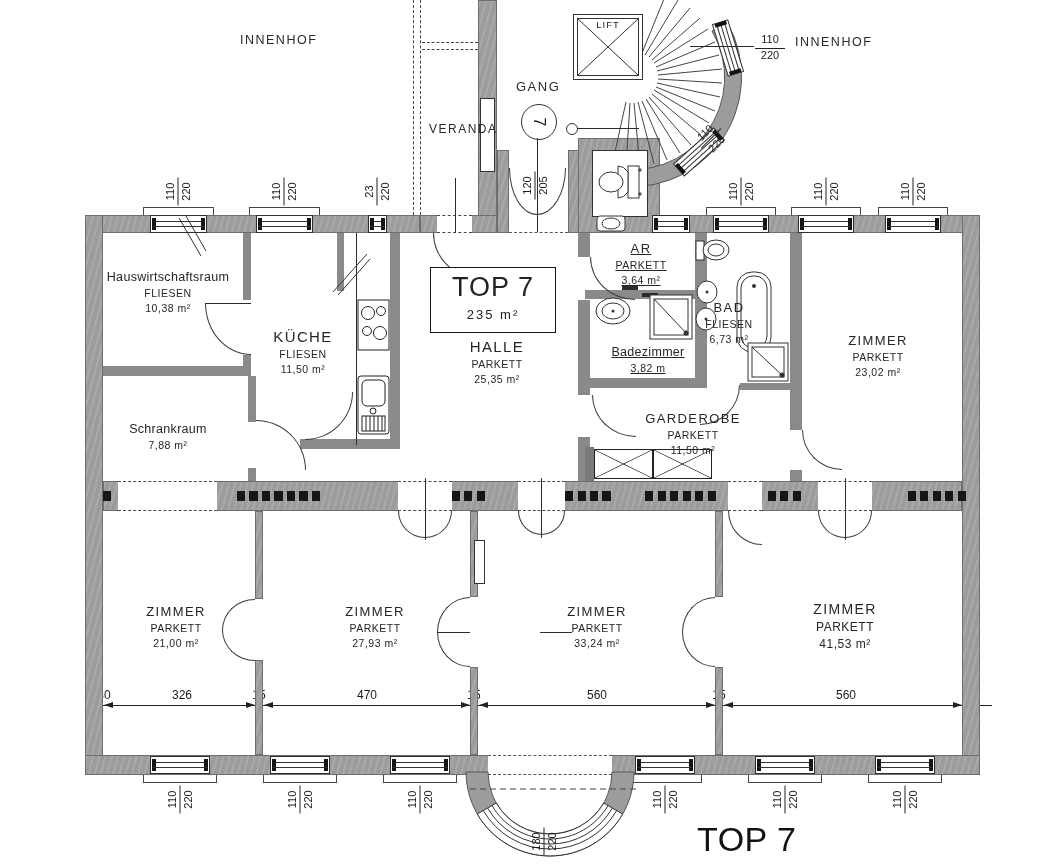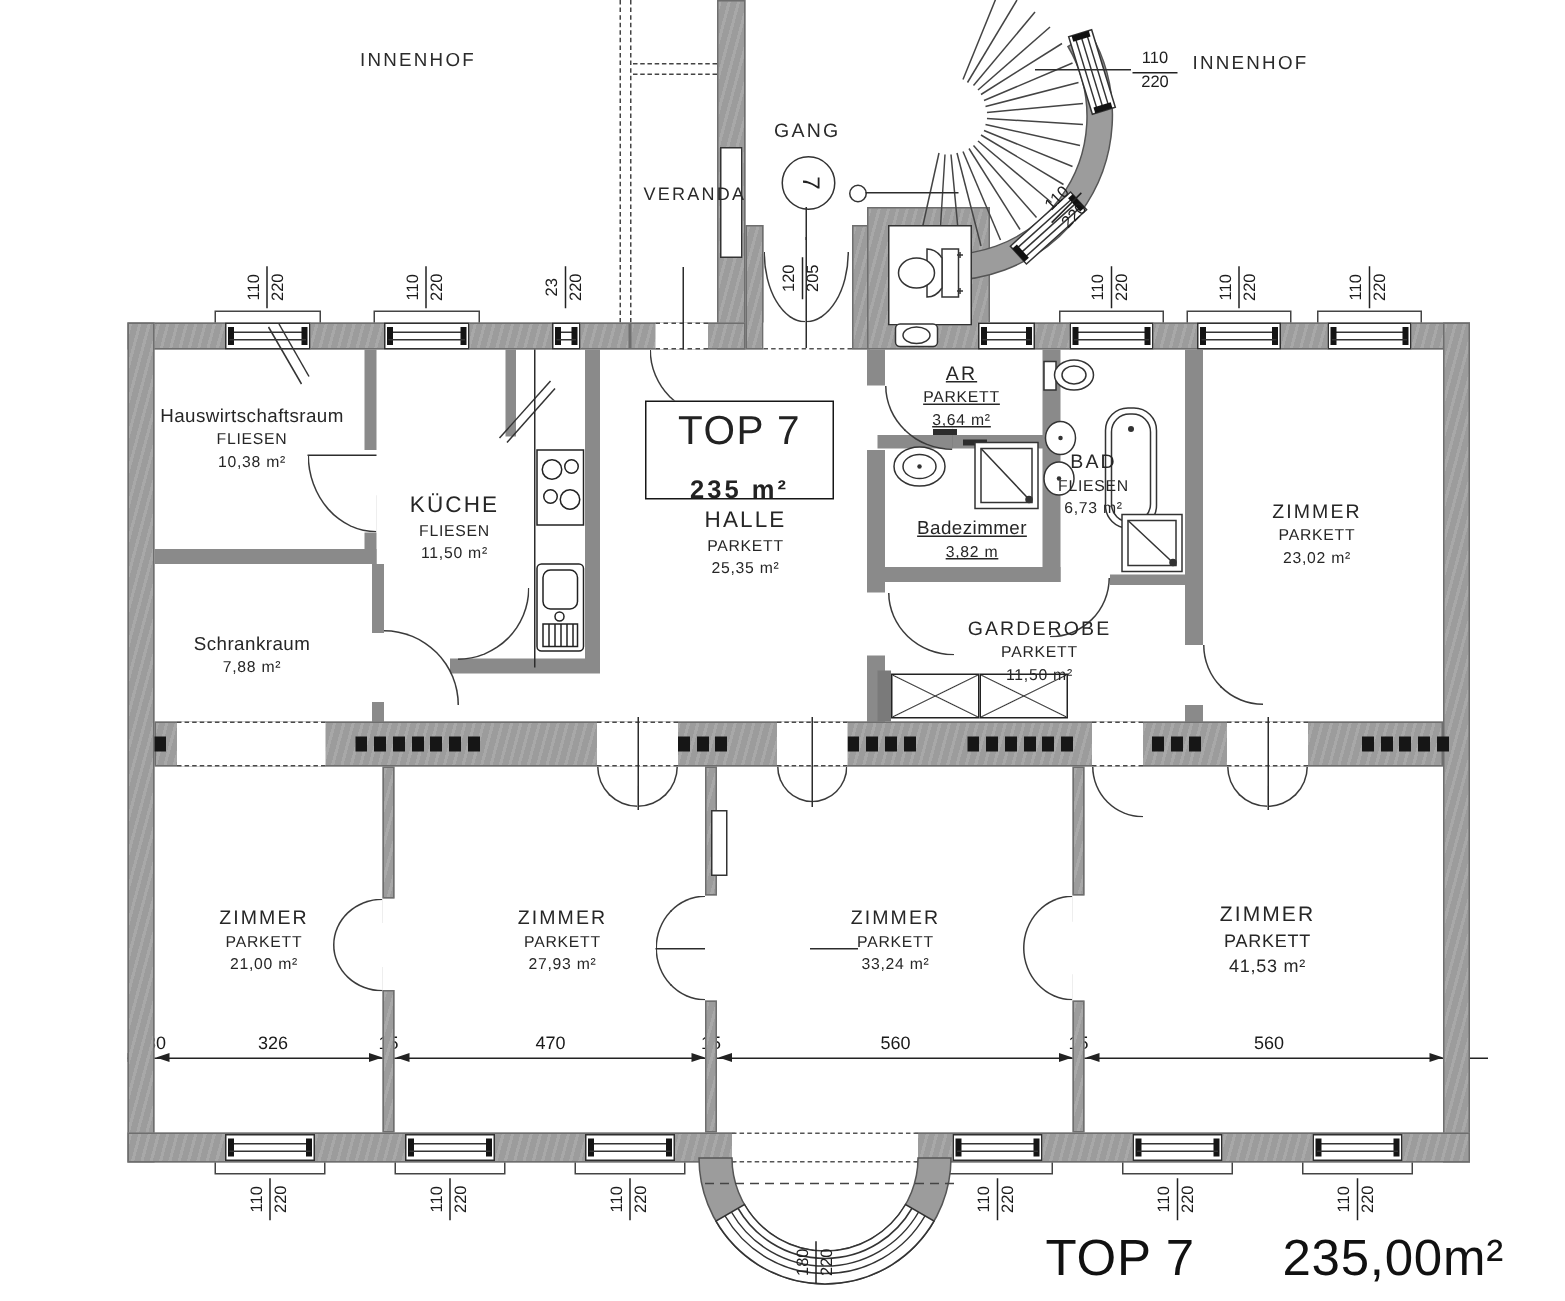--- a/index.html
+++ b/index.html
@@ -41,21 +41,21 @@
   .areaname{font-size:12.5px;letter-spacing:1.5px;color:#2a2a2a;z-index:5;position:absolute;}
   .chainlbl{position:absolute;font-size:12px;z-index:1;transform:translateX(-50%);color:#1a1a1a;}
   .dimline{position:absolute;background:#222;height:1px;z-index:1;}
   .arl{position:absolute;width:0;height:0;border-top:3px solid transparent;border-bottom:3px solid transparent;
        border-right:9px solid #222;z-index:1;}
   .arr{position:absolute;width:0;height:0;border-top:3px solid transparent;border-bottom:3px solid transparent;
        border-left:9px solid #222;z-index:1;}
   .topbox{position:absolute;left:430px;top:267px;width:126px;height:66px;border:1.5px solid #161616;
           background:#fff;z-index:5;text-align:center;box-sizing:border-box;}
   .topbox .t1{font-size:27px;letter-spacing:1px;margin-top:4px;}
-  .topbox .t2{font-size:17px;letter-spacing:2px;margin-top:14px;font-weight:bold;}
+  .topbox .t2{font-size:13px;letter-spacing:2px;margin-top:4px;}
   .footer{position:absolute;top:820px;font-size:34px;letter-spacing:.5px;color:#111;z-index:5;white-space:nowrap;}
   .circle7{position:absolute;left:521px;top:104px;width:34px;height:34px;border:1.4px solid #333;border-radius:50%;
            background:#fff;z-index:4;display:flex;align-items:center;justify-content:center;}
   .circle7 span{transform:rotate(90deg);font-size:16px;}
   .lift{position:absolute;left:573px;top:14px;width:68px;height:64px;border:1px solid #333;background:#fff;z-index:3;}
   .lift .inner{position:absolute;left:3px;top:3px;right:3px;bottom:3px;border:1px solid #333;}
   .lift .lbl{position:absolute;top:4px;left:0;right:0;text-align:center;font-size:9.5px;letter-spacing:1px;z-index:2;}
   .wbx{position:absolute;background:#fff;border:1px solid #222;z-index:4;box-sizing:border-box;
        background-image:
         linear-gradient(to top right, rgba(0,0,0,0) calc(50% - .7px), #333 50%, rgba(0,0,0,0) calc(50% + .7px)),
@@ -123,20 +123,29 @@
     <g transform="translate(179,152) rotate(138)">
       <rect x="-27" y="-8" width="54" height="16" fill="#fff" stroke="#333"></rect>
       <line x1="-25" y1="-4" x2="25" y2="-4" stroke="#333"></line>
         <line x1="-25" y1="0" x2="25" y2="0" stroke="#333"></line>
       <line x1="-25" y1="4" x2="25" y2="4" stroke="#333"></line>
       <rect x="-27" y="-6" width="4" height="12" fill="#111"></rect>
         <rect x="23" y="-6" width="4" height="12" fill="#111"></rect>
     </g>
   </svg>
 
+  <div class="lift">
+    <div class="inner">
+      <svg width="60" height="56" viewBox="0 0 60 56">
+        <line x1="0" y1="0" x2="60" y2="56" stroke="#333"></line>
+          <line x1="60" y1="0" x2="0" y2="56" stroke="#333"></line>
+      </svg>
+    </div>
+    <div class="lbl">LIFT</div>
+  </div>
 
   <div class="abs" style="left:566px;top:123px;width:10px;height:10px;border:1px solid #333;border-radius:50%;z-index:4;"></div>
   <div class="hline" style="left:577px;top:128px;width:62px;"></div>
 
   <div class="hline" style="left:690px;top:46px;width:64px;"></div>
   <div class="hdim" style="left:755px;top:33px;width:30px;">
     <span>110</span>
     <span>220</span>
   </div>
   <div class="vdim" style="left:694px;top:125px;transform:rotate(-45deg);">
@@ -554,15 +563,14 @@
     <div class="rsub">PARKETT</div>
     <div class="rsub">33,24 m²</div>
   </div>
   <div class="rlabel" style="left:845px;top:601px;">
     <div class="rname" style="font-size:14px;">ZIMMER</div>
     <div class="rsub" style="font-size:12px;">PARKETT</div>
     <div class="rsub" style="font-size:12px;">41,53 m²</div>
   </div>
 
   <div class="footer" style="left:697px;">TOP 7</div>
-  <div class="footer" style="left:855px;">235,00m²</div>
 
 </div>
 
 </body></html>

